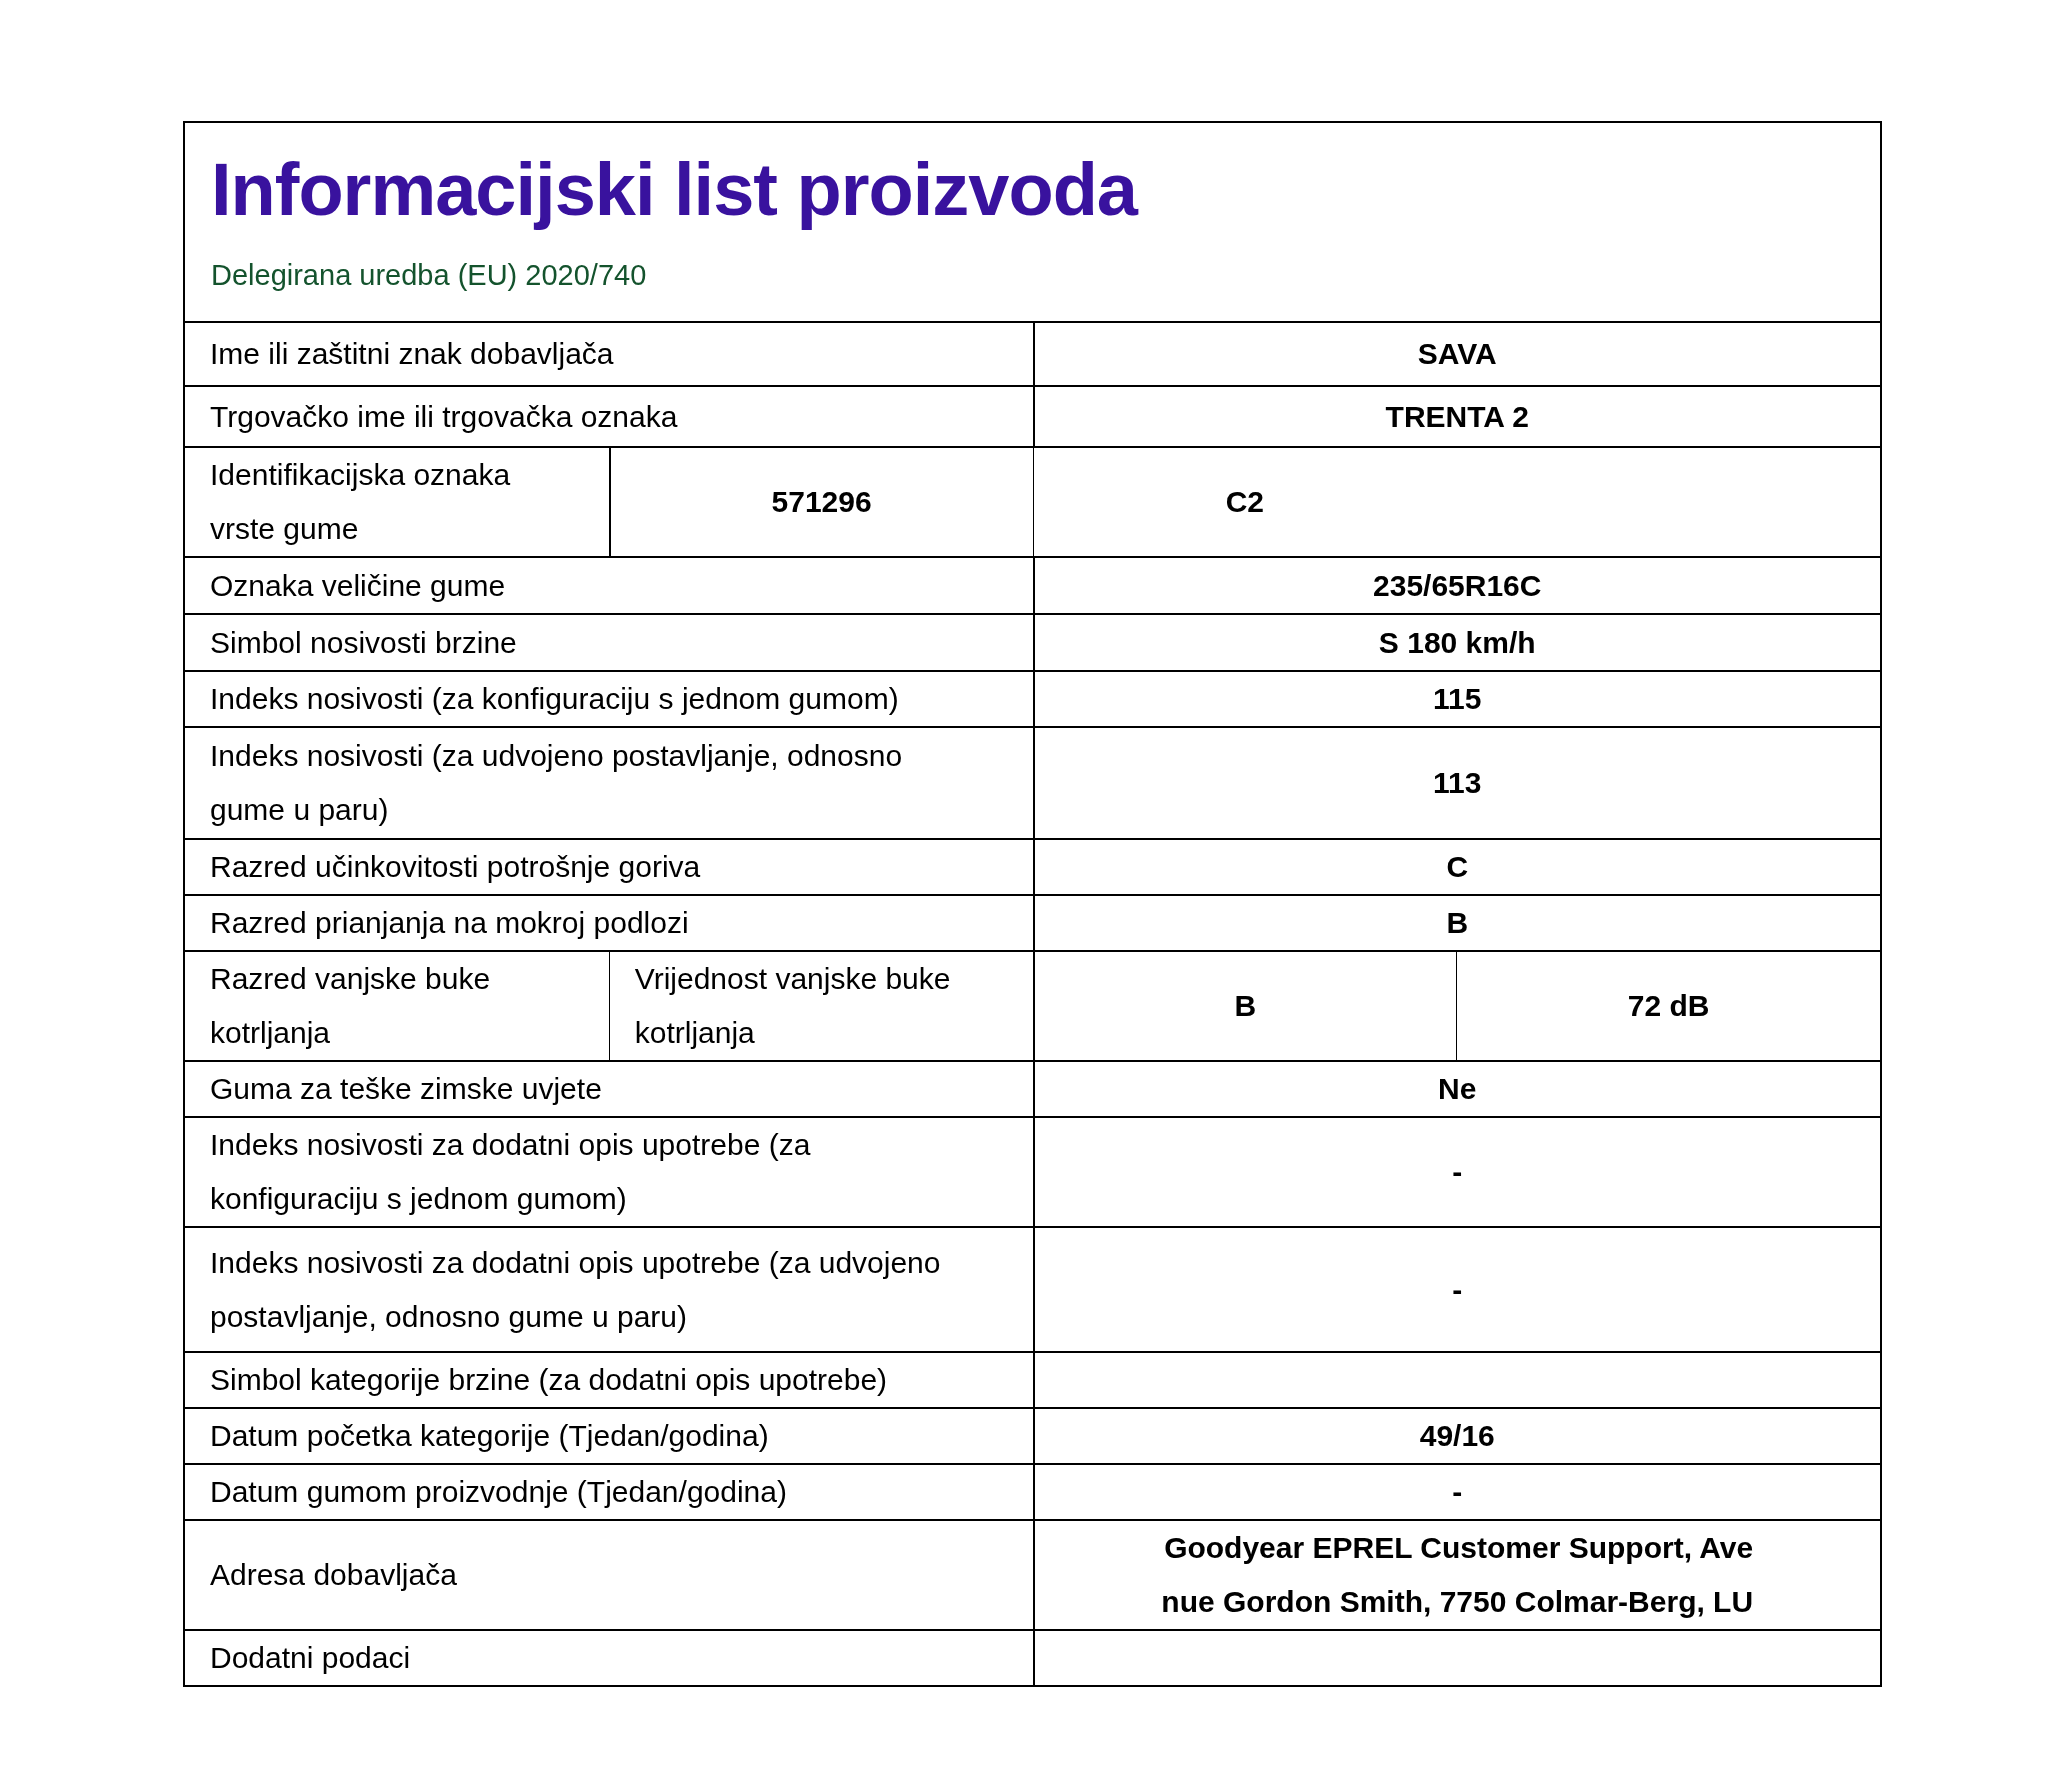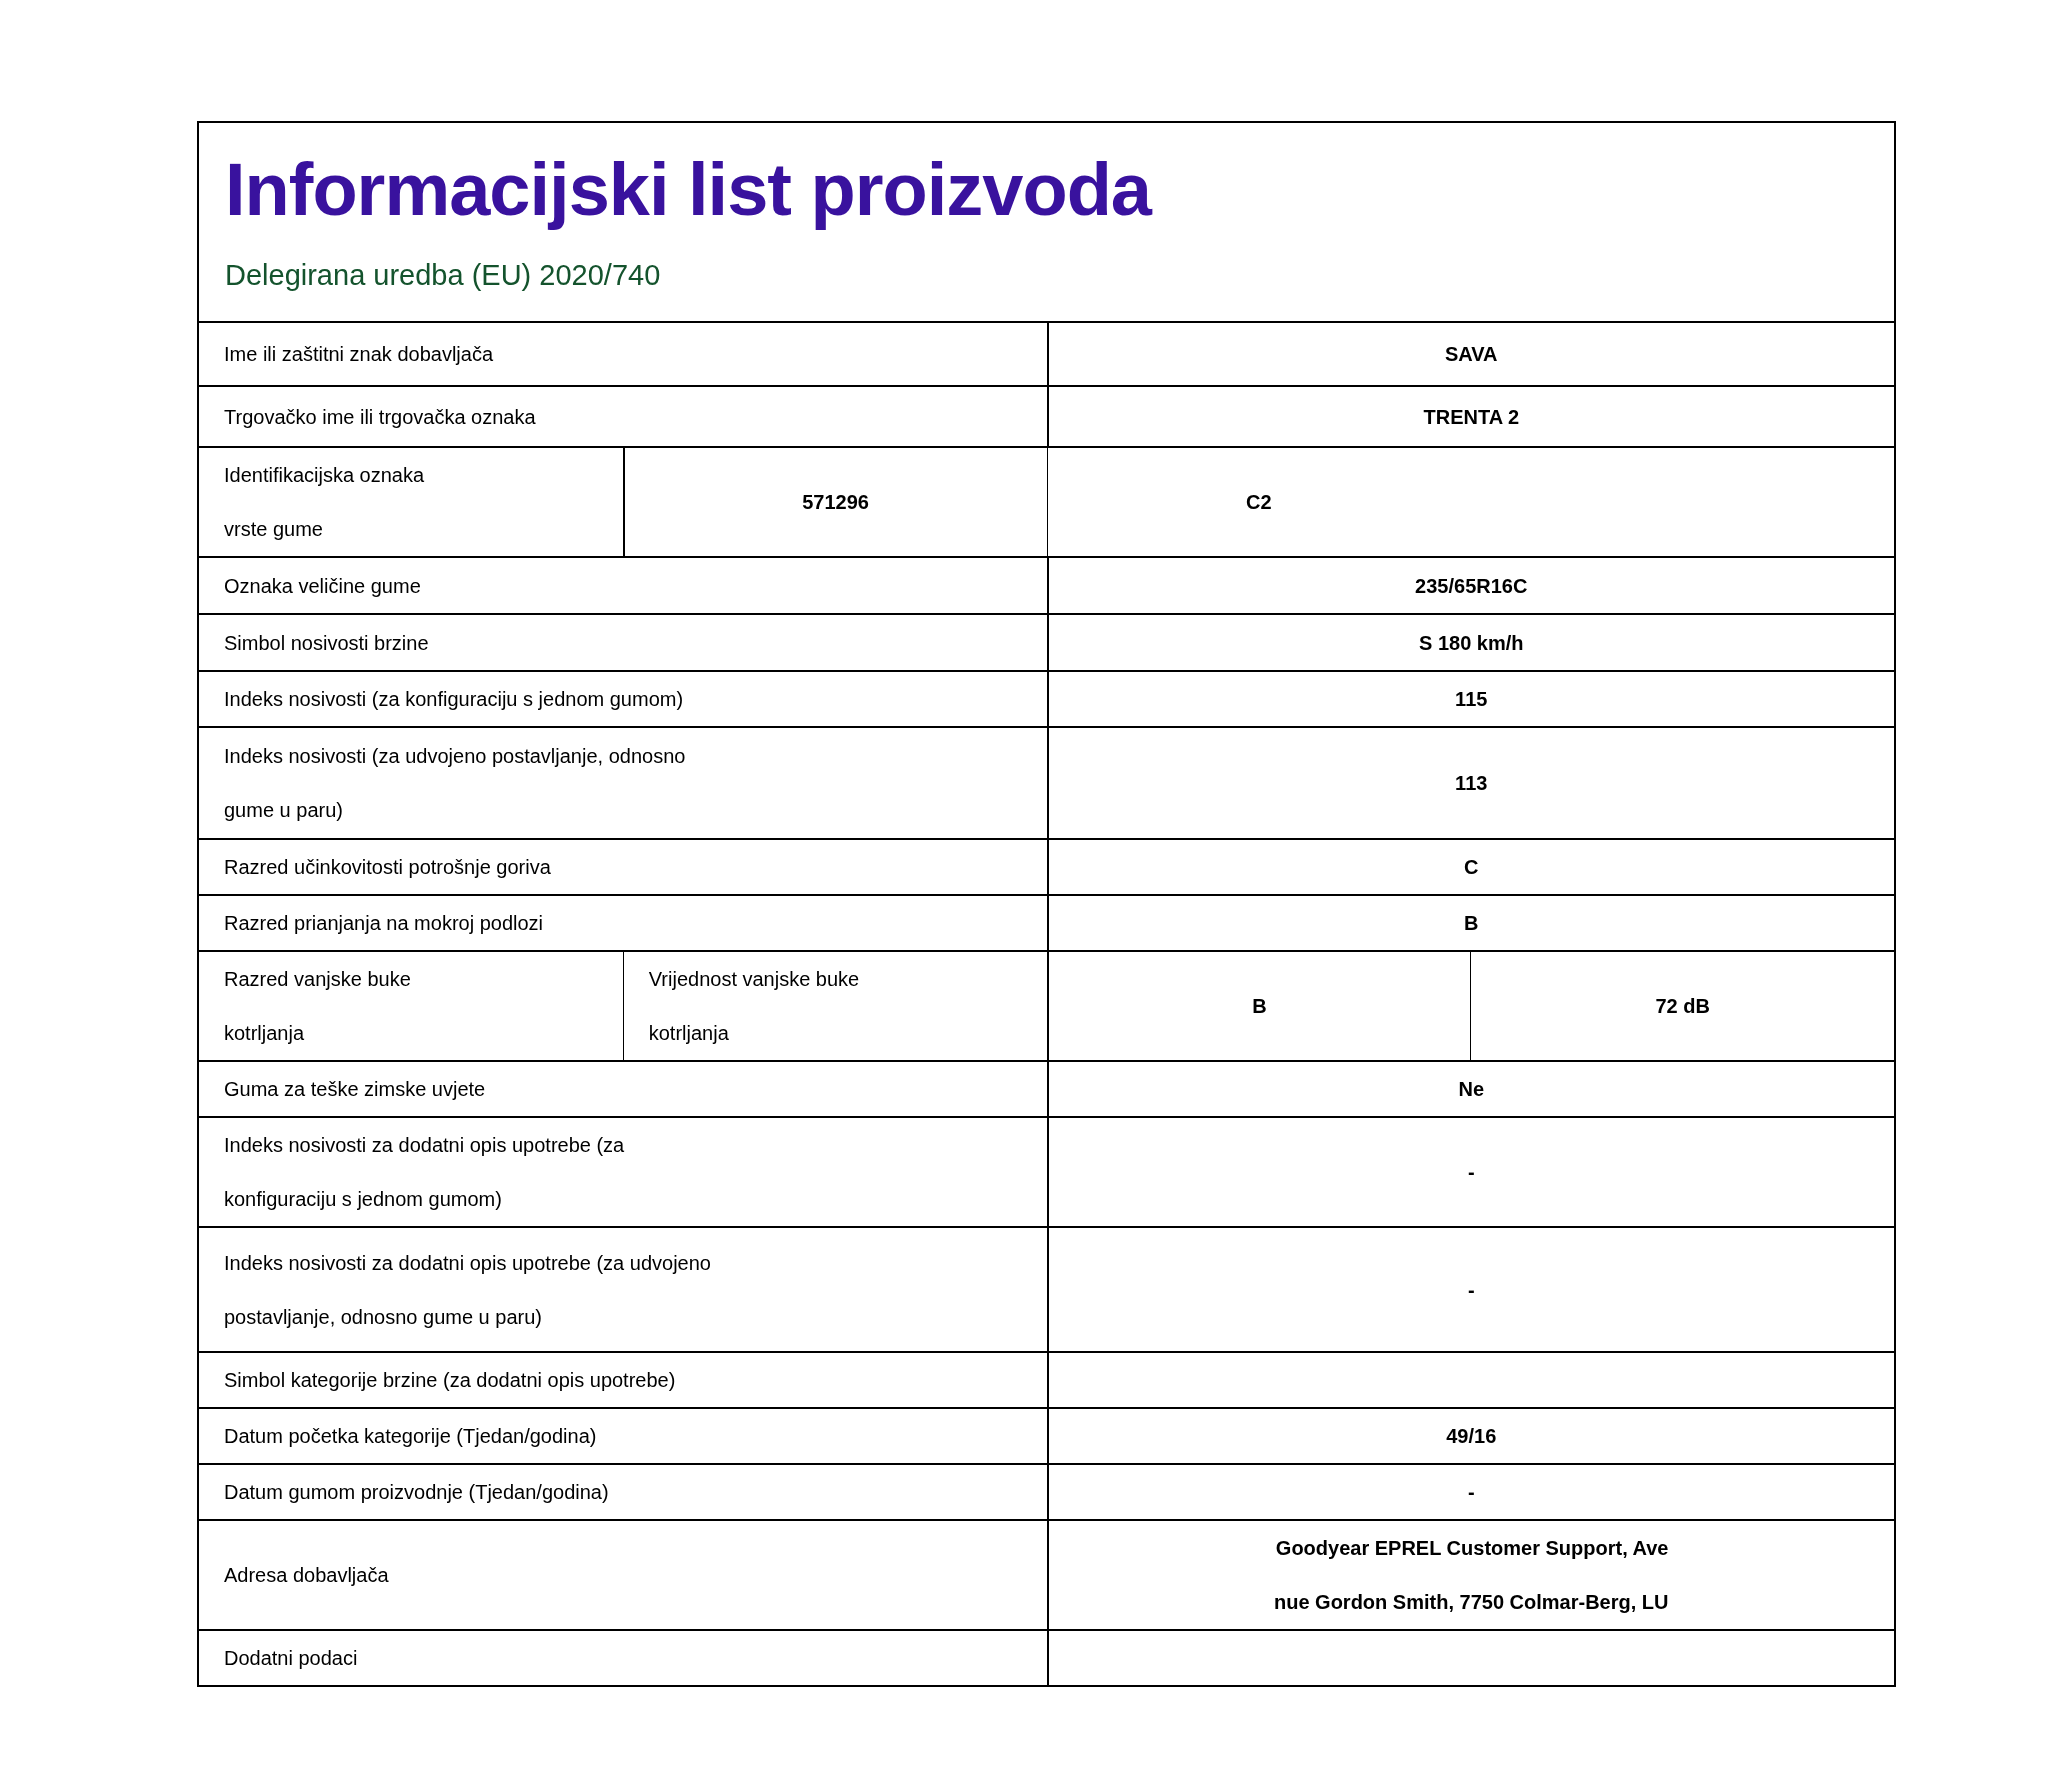--- a/index.html
+++ b/index.html
@@ -5,21 +5,21 @@
   html,body{margin:0;padding:0;}
   body{
     width:2066px;height:1768px;
     background:#ffffff;
     font-family:"Liberation Sans",sans-serif;
     color:#000;
     position:relative;
   }
   .doc{
     position:absolute;
-    left:197px;top:121px;
+    left:183px;top:121px;
     width:1699px;
     box-sizing:border-box;
     border:2px solid #000;
     background:#fff;
   }
   .doc-header{
     box-sizing:border-box;
     min-height:198px;
     padding:24px 26px 10px 26px;
   }
@@ -41,21 +41,21 @@
   .row{
     display:flex;
     box-sizing:border-box;
     border-top:2px solid #000;
     align-items:stretch;
   }
   .cell{
     box-sizing:border-box;
     display:flex;
     align-items:center;
-    font-size:20px;
+    font-size:30px;
     line-height:54px;
     white-space:pre-line;
   }
   .cell.label{
     justify-content:flex-start;
     text-align:left;
     padding:0 18px 0 25px;
   }
   .cell.value{
     justify-content:center;

